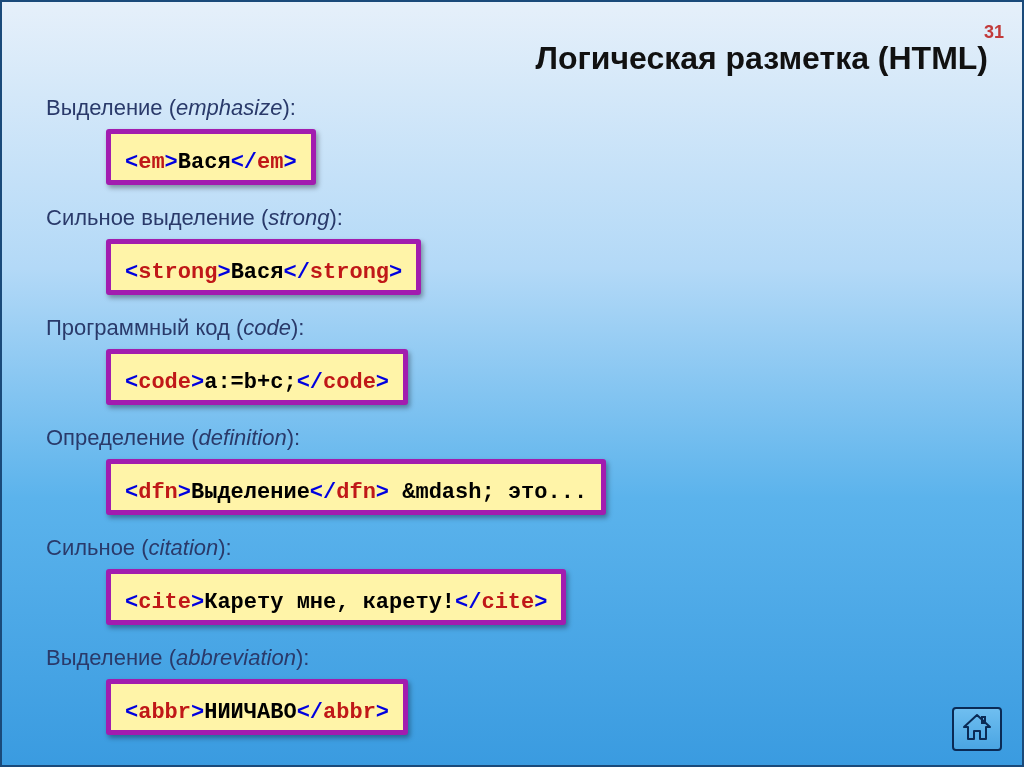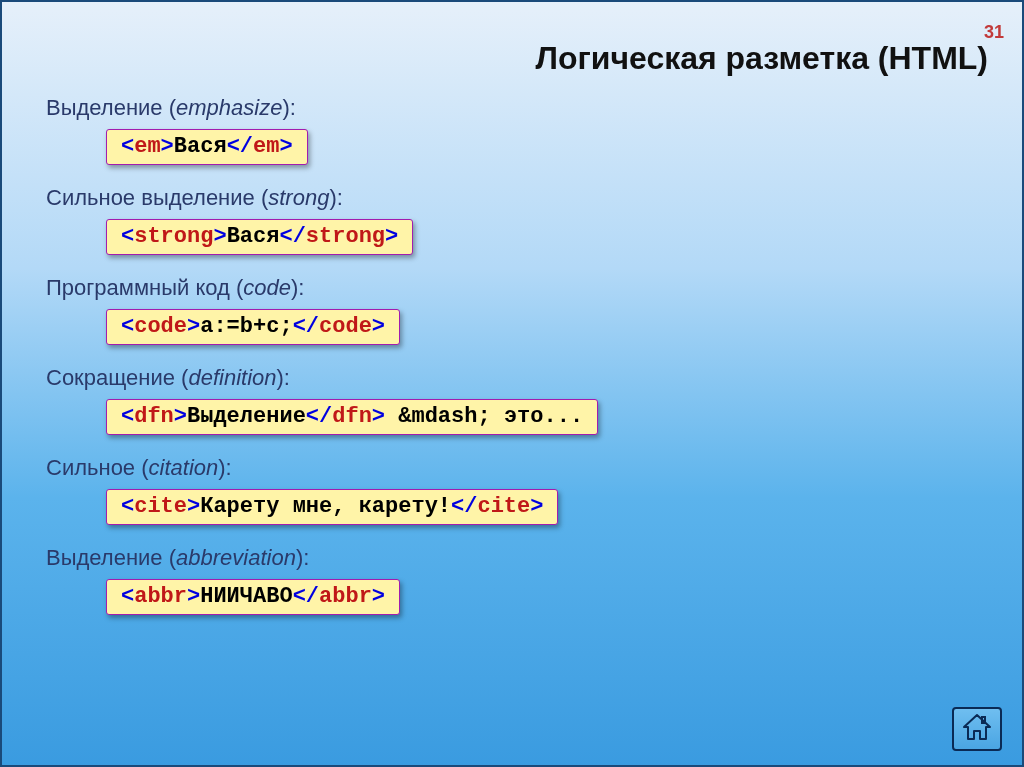--- a/index.html
+++ b/index.html
@@ -30,27 +30,27 @@
     font-size: 22px;
     color: #2a3a6a;
     margin: 6px 0 8px 4px;
   }
   .section-label .plain { font-style: normal; }
   .section-label .paren { color: #2a3a6a; }
   .section-label em { }
   .codebox {
     display: inline-block;
     background: #fff4a8;
-    border: 1px solid #a21caf;
+    border: 5px solid #a21caf;
     border-radius: 3px;
     box-shadow: 2px 3px 5px rgba(0,0,0,0.35);
     font-family: "Courier New", Courier, monospace;
     font-size: 22px;
     font-weight: bold;
-    padding: 4px 14px 5px 14px;
+    padding: 16px 14px 5px 14px;
     margin: 0 0 14px 64px;
     white-space: nowrap;
     color: #000;
   }
   .codebox .angle { color: #0000e0; }
   .codebox .tag   { color: #c01818; }
   .codebox .txt   { color: #000; }
   .home-btn {
     position: absolute;
     right: 20px;
@@ -97,21 +97,21 @@
 <div class="section-label">
   <span class="plain">Программный код</span>
   <span class="paren">(</span><em>code</em><span class="paren">):</span>
 </div>
 <div class="codebox">
   <span class="angle">&lt;</span><span class="tag">code</span><span class="angle">&gt;</span><span class="txt">a:=b+c;</span><span class="angle">&lt;/</span><span class="tag">code</span><span class="angle">&gt;</span><span class="txt"></span>
 </div>
 
 
 <div class="section-label">
-  <span class="plain">Сокращение</span>
+  <span class="plain">Определение</span>
   <span class="paren">(</span><em>definition</em><span class="paren">):</span>
 </div>
 <div class="codebox">
   <span class="angle">&lt;</span><span class="tag">dfn</span><span class="angle">&gt;</span><span class="txt">Выделение</span><span class="angle">&lt;/</span><span class="tag">dfn</span><span class="angle">&gt;</span><span class="txt"> &amp;mdash; это...</span>
 </div>
 
 
 <div class="section-label">
   <span class="plain">Сильное</span>
   <span class="paren">(</span><em>citation</em><span class="paren">):</span>

